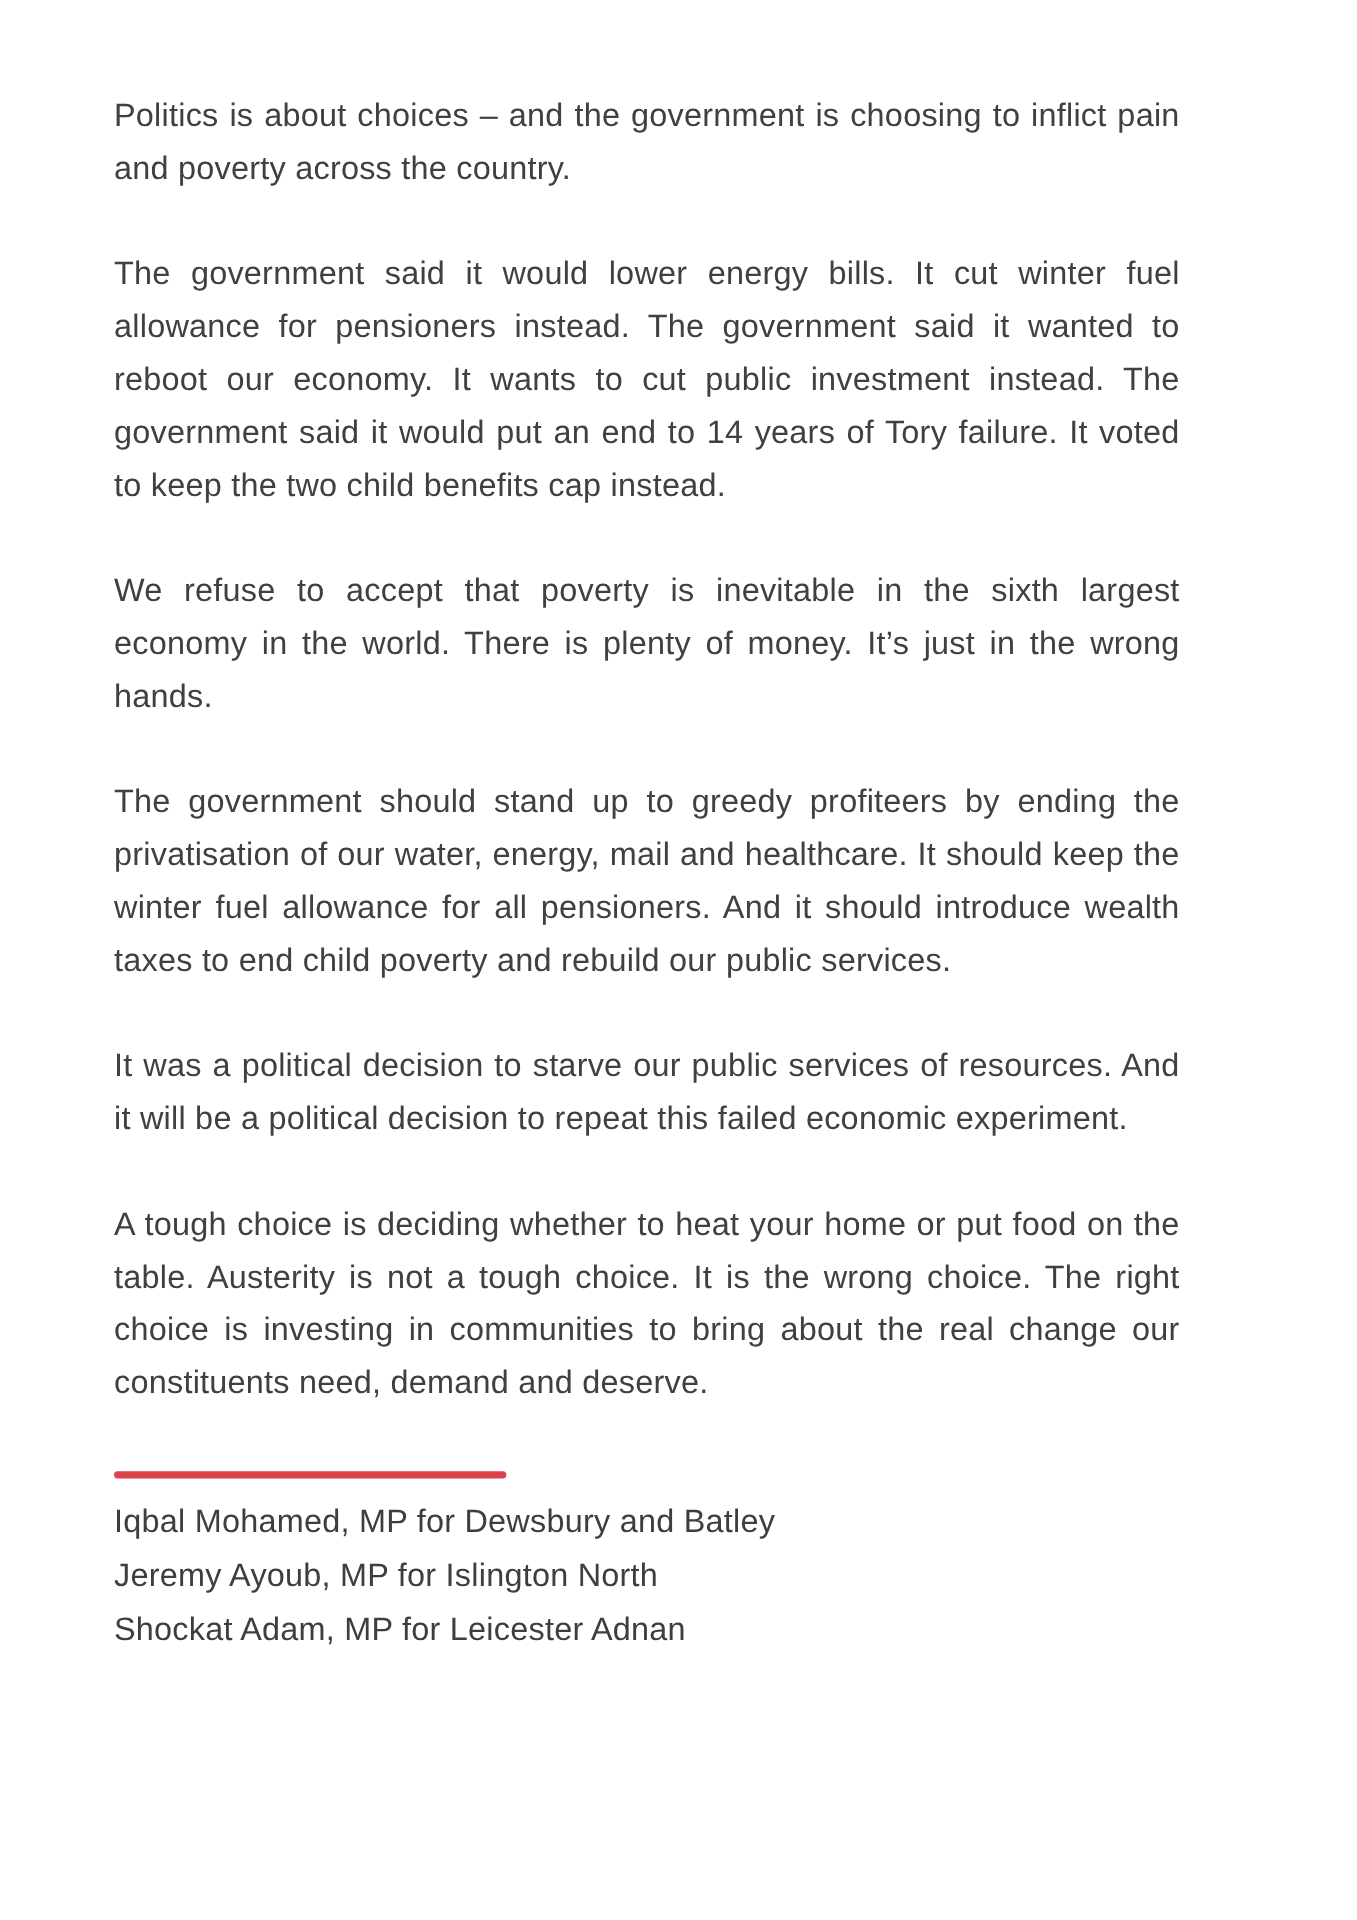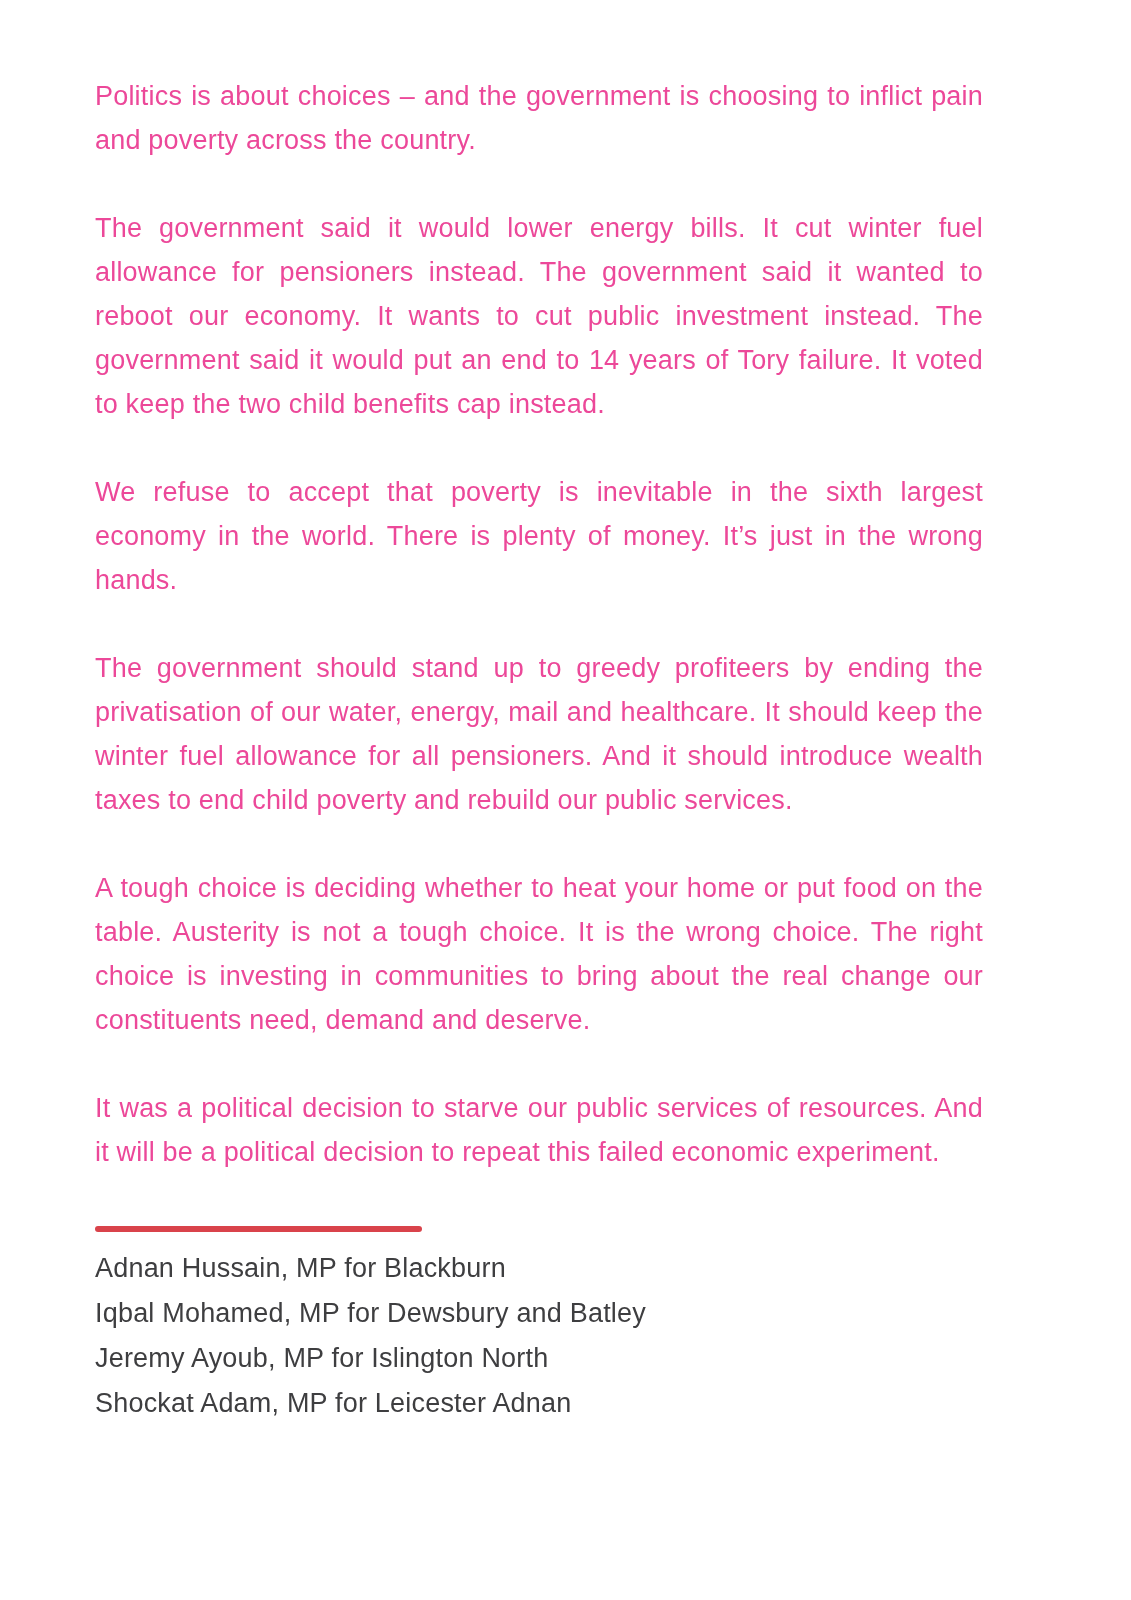--- a/index.html
+++ b/index.html
@@ -21,21 +21,21 @@
     top: 74px;
     width: 888px;
     color: #3e3e40;
   }
   .letter-body p.para {
     margin: 0 0 44px 0;
     font-size: 27px;
     line-height: 44px;
     text-align: justify;
     letter-spacing: 0.2px;
-    color: #ec4899;
+    color: #404040;
   }
   .red-rule {
     border: none;
     width: 327px;
     height: 6px;
     background: #d9434b;
     border-radius: 3px;
     margin: 52px 0 14px 0;
   }
   .signatures p.sig {
@@ -49,25 +49,24 @@
 </style>
 </head>
 <body>
 
 <div class="page">
   <div class="letter-body">
     <p class="para">Politics is about choices – and the government is choosing to inflict pain and poverty across the country.</p>
     <p class="para">The government said it would lower energy bills. It cut winter fuel allowance for pensioners instead. The government said it wanted to reboot our economy. It wants to cut public investment instead. The government said it would put an end to 14 years of Tory failure. It voted to keep the two child benefits cap instead.</p>
     <p class="para">We refuse to accept that poverty is inevitable in the sixth largest economy in the world. There is plenty of money. It’s just in the wrong hands.</p>
     <p class="para">The government should stand up to greedy profiteers by ending the privatisation of our water, energy, mail and healthcare. It should keep the winter fuel allowance for all pensioners. And it should introduce wealth taxes to end child poverty and rebuild our public services.</p>
+    <p class="para">It was a political decision to starve our public services of resources. And it will be a political decision to repeat this failed economic experiment.</p>
     <p class="para">A tough choice is deciding whether to heat your home or put food on the table. Austerity is not a tough choice. It is the wrong choice. The right choice is investing in communities to bring about the real change our constituents need, demand and deserve.</p>
-    <p class="para">It was a political decision to starve our public services of resources. And it will be a political decision to repeat this failed economic experiment.</p>
 
     <hr class="red-rule">
 
     <div class="signatures">
-      <p class="sig">Adnan Hussain, MP for Blackburn</p>
       <p class="sig">Iqbal Mohamed, MP for Dewsbury and Batley</p>
       <p class="sig">Jeremy Ayoub, MP for Islington North</p>
       <p class="sig">Shockat Adam, MP for Leicester Adnan</p>
     </div>
   </div>
 </div>
 
 </body></html>

